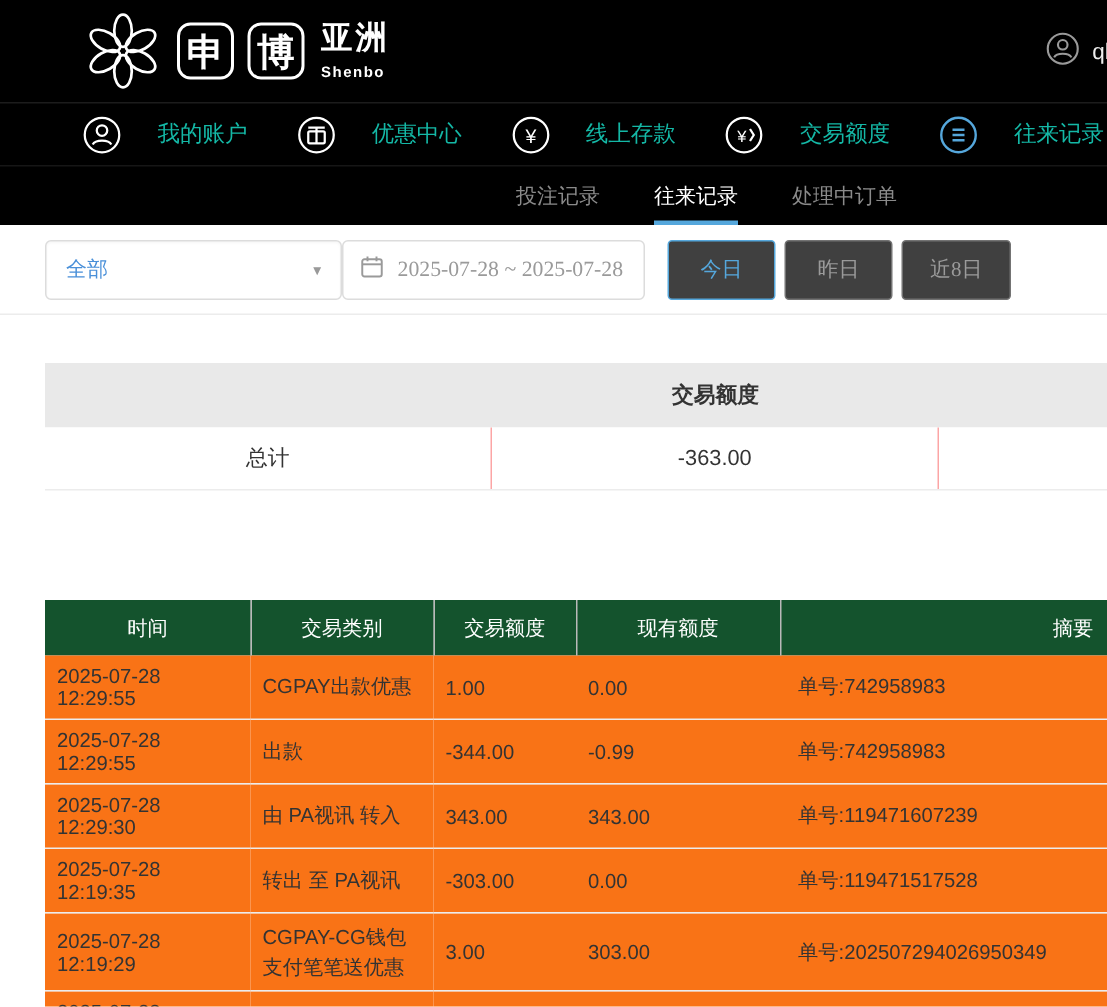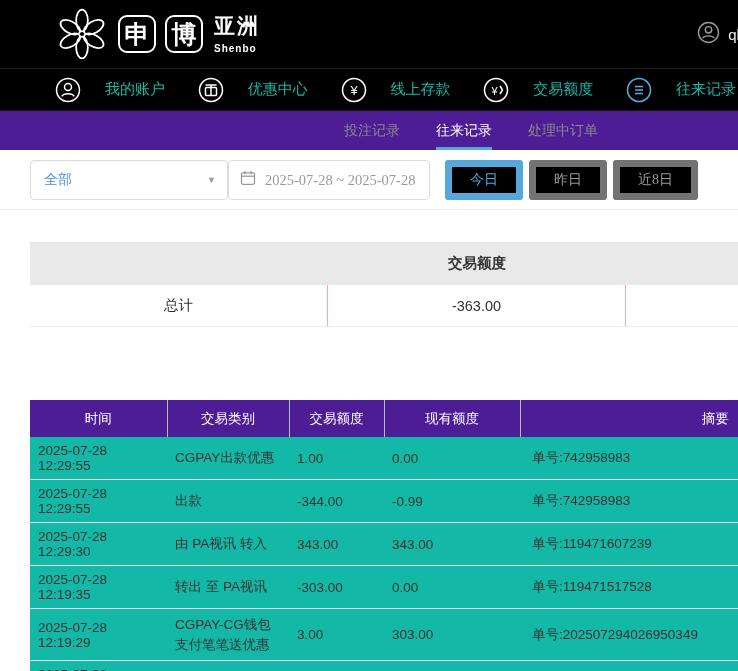--- a/index.html
+++ b/index.html
@@ -35,21 +35,21 @@
   .mainnav {
     height: 42px; background: #000; border-top: 1px solid #1c1c1c;
     display: flex; align-items: center; justify-content: space-between;
     padding: 0 2px 0 55px;
   }
   .nav-item { display: flex; align-items: center; gap: 24px; color: #14b8a6; font-size: 15px; white-space: nowrap; }
   .nav-icon { display: flex; align-items: center; }
 
   
   .subnav {
-    height: 40px; background: #4c1d95; border-top: 1px solid #161616;
+    height: 40px; background: #000000; border-top: 1px solid #161616;
     display: flex; align-items: stretch; justify-content: center; gap: 36px; padding-left: 204px;
   }
   .tab {
     color: #8a8a8a; font-size: 14px; display: flex; align-items: center;
     border-bottom: 3px solid transparent; padding-top: 3px;
   }
   .tab.active { color: #fff; border-bottom-color: #55a7dc; }
 
   
   .filters {
@@ -63,22 +63,22 @@
   }
   .select-value { color: #4a90d9; font-size: 14px; }
   .select-arrow { color: #999; font-size: 9px; }
   .date-box {
     width: 202px; height: 40px; border: 1px solid #dcdcdc; border-radius: 4px;
     display: flex; align-items: center; gap: 9px; padding: 0 11px;
     color: #9a9a9a; font-size: 14.5px; 
   }
   .btn-group { display: flex; gap: 6px; margin-left: 15px; }
   .quick-btn {
-    height: 40px; min-width: 72px; padding: 0 18px; background: #000000;
-    border: 7px solid #737373; border-radius: 3px; color: #9a9a9a; font-size: 14px;
+    height: 40px; min-width: 72px; padding: 0 18px; background: #404040;
+    border: 1px solid #737373; border-radius: 3px; color: #9a9a9a; font-size: 14px;
     font-family: inherit;
   }
   .quick-btn.active { border-color: #55a7dc; color: #55a7dc; }
 
   
   .summary { margin: 32px 0 0 30px; width: 900px; }
   .summary-header { height: 43px; background: #e9e9e9; display: flex; }
   .summary-header .s-cell { font-weight: bold; color: #333; }
   .s-cell {
     width: 298px; display: flex; align-items: center; justify-content: center;
@@ -89,27 +89,27 @@
 
   
   .records-wrap { margin: 73px 0 0 30px; }
   table.records { border-collapse: collapse; table-layout: fixed; width: 880px; }
   .records col.c1 { width: 137px; }
   .records col.c2 { width: 122px; }
   .records col.c3 { width: 95px; }
   .records col.c4 { width: 136px; }
   .records col.c5 { width: 390px; }
   .records th {
-    background: #4c1d95; color: #fff; font-weight: normal; font-size: 13.5px;
+    background: #14532d; color: #fff; font-weight: normal; font-size: 13.5px;
     height: 37px; text-align: center; border-right: 1px solid #b9b9b9;
   }
   .records th:last-child { border-right: none; }
   .records td {
     height: 42px; font-size: 13.5px; color: #333;
-    border-bottom: 1px solid #ececec; background: #14b8a6; padding: 6px 8px;
+    border-bottom: 1px solid #ececec; background: #f97316; padding: 6px 8px;
   }
   .records td.c-time { padding-left: 8px; }
   .records td.c-type { padding-left: 8px; line-height: 1.45; }
   .records td.c-amount, .records td.c-balance { text-align: left; padding-right: 8px; }
   .records td.c-summary { padding-left: 12px; }
 </style>
 </head>
 <body>
 
 <div class="page">

